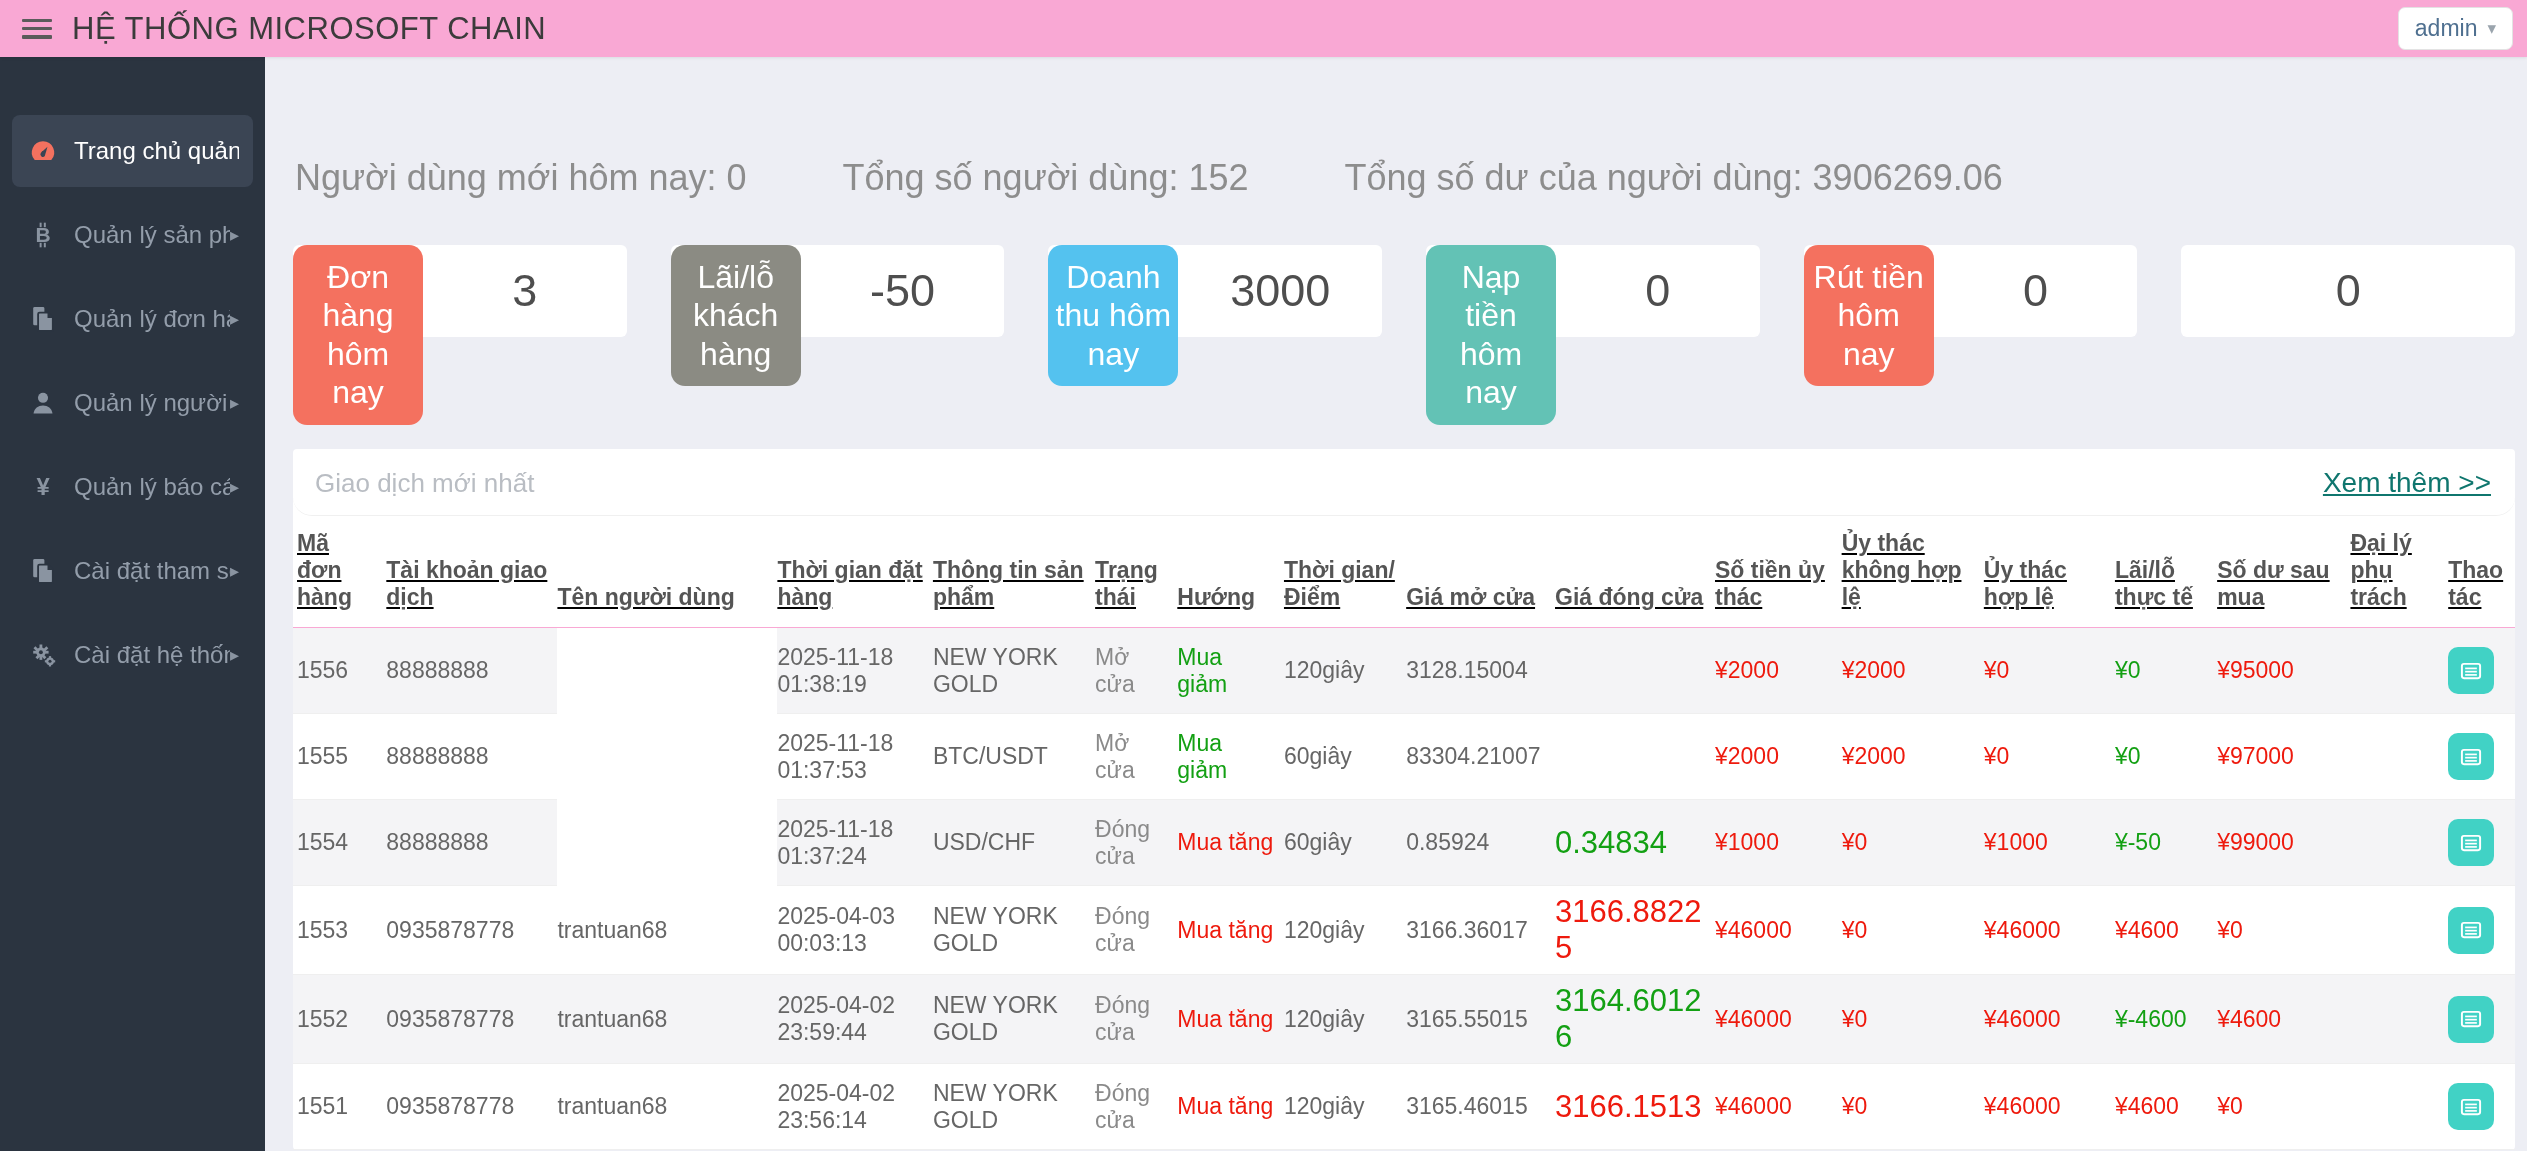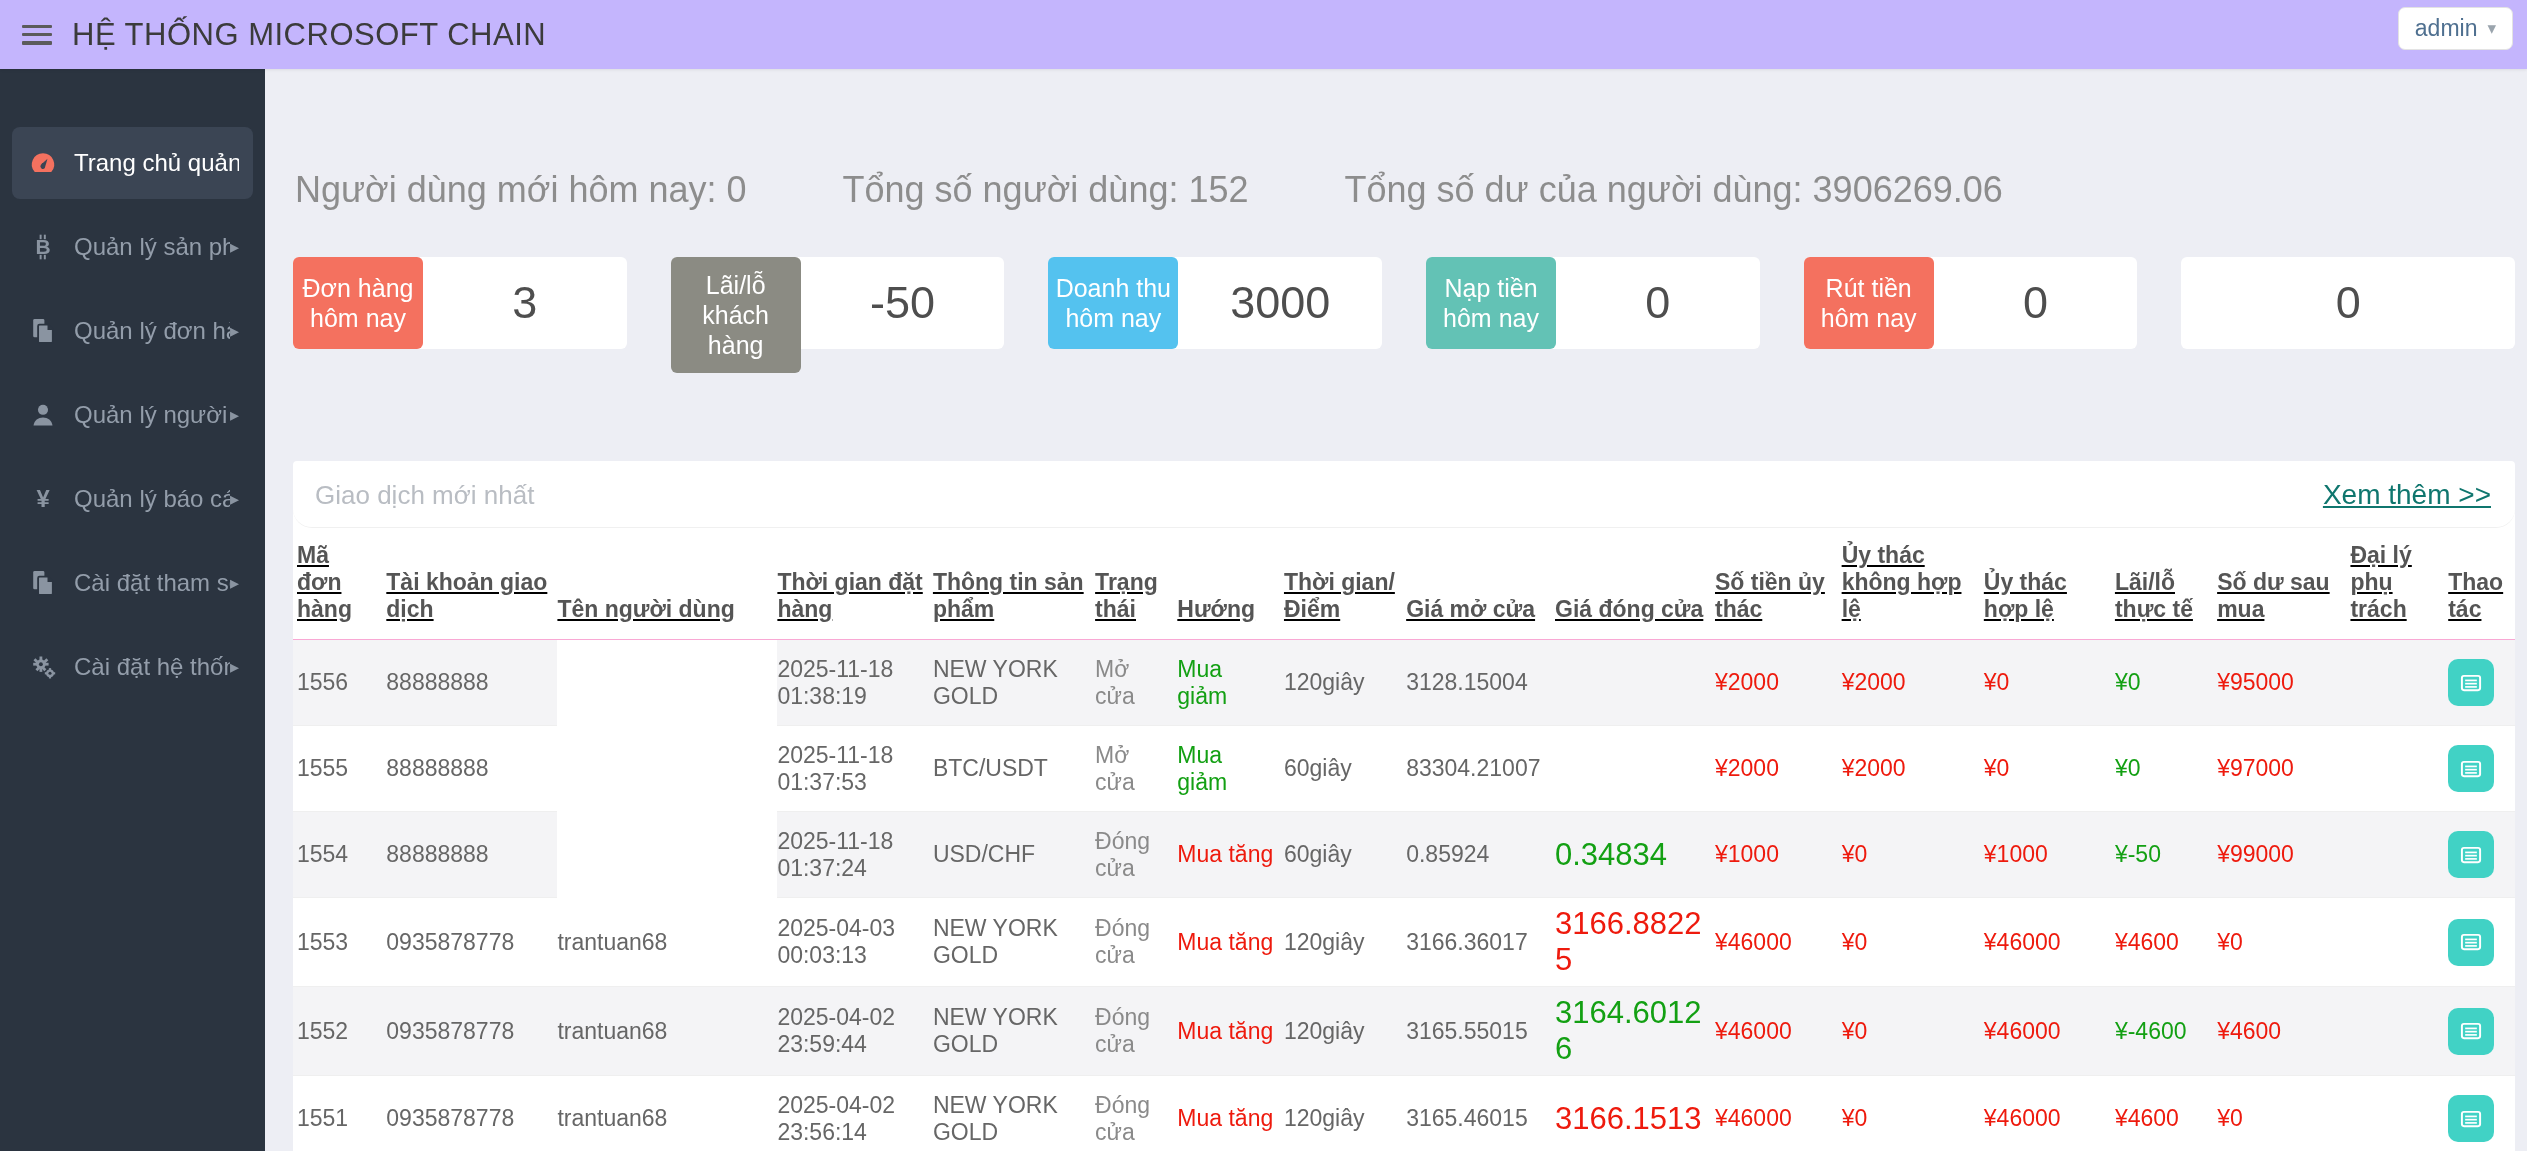--- a/index.html
+++ b/index.html
@@ -1,20 +1,20 @@
 <!DOCTYPE html>
 <html><head>
 <meta charset="utf-8">
 <style>
   * { margin:0; padding:0; box-sizing:border-box; }
   html,body { width:2527px; height:1151px; overflow:hidden;
     font-family:"Liberation Sans","DejaVu Sans",sans-serif; background:#edeef4; }
 
   
-  .topbar { position:relative; height:69px; background:#c4b5fd; display:flex; align-items:center;
+  .topbar { position:relative; height:57px; background:#f9a8d4; display:flex; align-items:center;
     box-shadow:0 1px 3px rgba(0,0,0,.08); z-index:5; }
   .hamburger { width:30px; height:20px; margin-left:22px; display:flex; flex-direction:column;
     justify-content:space-between; cursor:pointer; }
   .hamburger span { display:block; height:3.5px; background:#5b5b5b; border-radius:1px; }
   .brand { margin-left:20px; font-size:31px; color:#3b3b3b; letter-spacing:.5px; }
   .userbox { position:absolute; right:14px; top:7px; background:#fff; border:1px solid #e3e3e3;
     border-radius:7px; padding:7px 16px; display:flex; align-items:center; gap:10px;
     font-size:23px; color:#4f7090; cursor:pointer; }
   .userbox .caret { color:#9aa4ad; font-size:17px; }
 
@@ -33,21 +33,21 @@
 
   .main { flex:1; padding:100px 12px 0 28px; }
 
   
   .summary { display:flex; gap:96px; font-size:36px; color:#8d8d8d; padding-left:2px; }
 
   
   .cards { display:flex; gap:44px; margin-top:46px; }
   .card { flex:1; height:92px; background:#ffffff; border-radius:6px; display:flex;
     align-items:flex-start; }
-  .card-label { width:130px; min-height:92px; border-radius:6px; color:#ffffff; font-size:25px;
+  .card-label { width:130px; min-height:92px; border-radius:14px; color:#ffffff; font-size:32px;
     line-height:1.2; display:flex; align-items:center; justify-content:center; text-align:center;
     padding:13px 6px; }
   .card-value { flex:1; height:92px; display:flex; align-items:center; justify-content:center;
     font-size:45px; color:#4e4e4e; font-weight:300; }
 
   
   .panel { background:#ffffff; border-radius:4px; margin-top:112px; }
   .panel-head { display:flex; justify-content:space-between; align-items:center;
     padding:18px 24px 16px 22px; border-bottom:1px solid #f0f0f0;border-radius:19px; }
   .panel-title { font-size:26px; color:#b9bdc3; }

